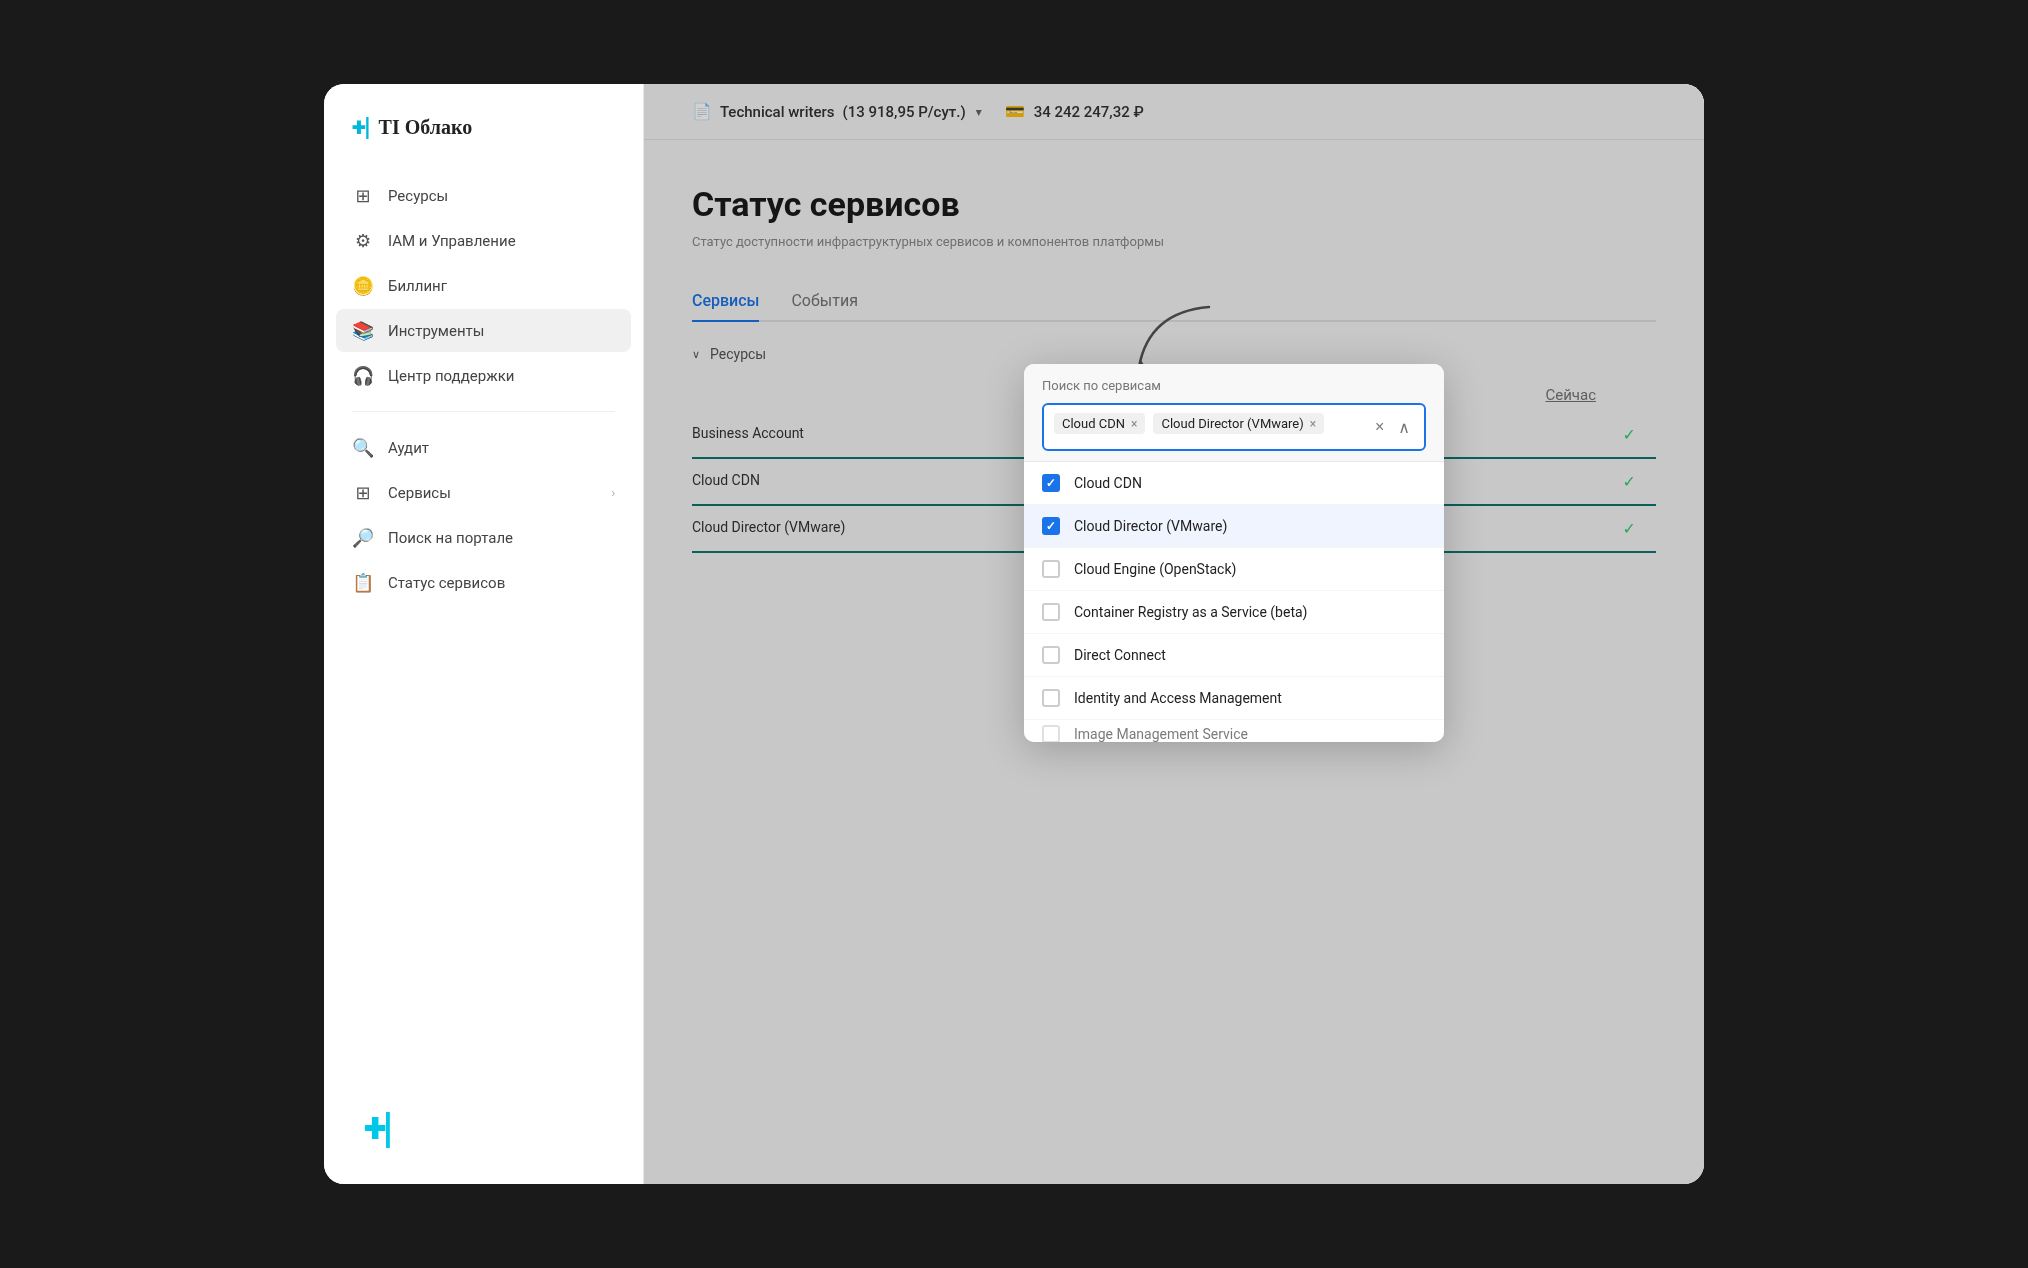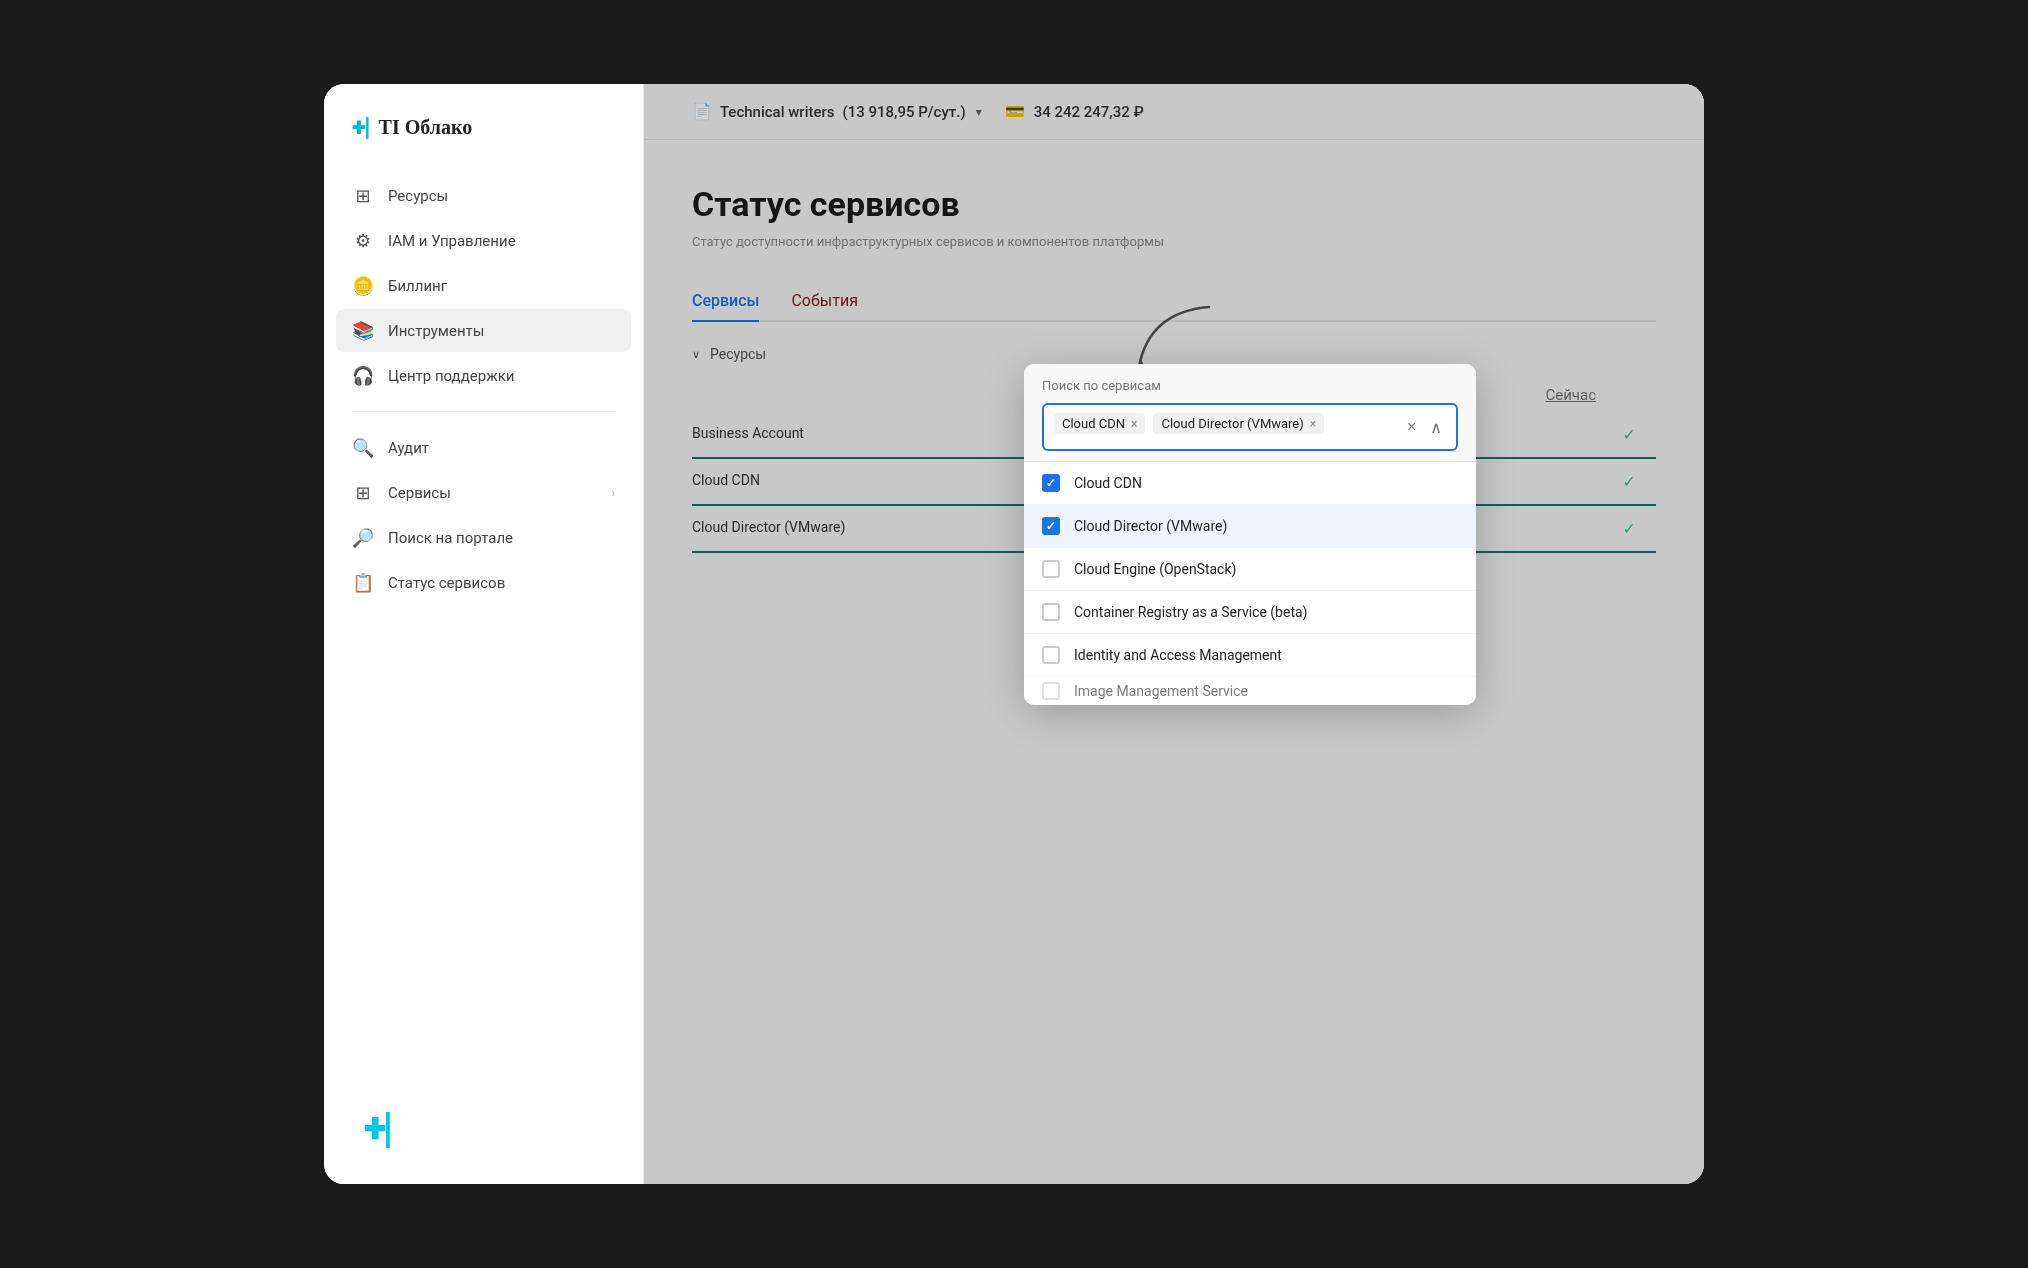--- a/index.html
+++ b/index.html
@@ -124,21 +124,21 @@
     .tabs {
       display: flex;
       gap: 0;
       border-bottom: 2px solid #e0e0e0;
       margin-bottom: 24px;
     }
     .tab {
       padding: 10px 0;
       margin-right: 32px;
       font-size: 16px;
-      color: #7f1d1d;
+      color: #737373;
       cursor: pointer;
       border-bottom: 2px solid transparent;
       margin-bottom: -2px;
     }
     .tab.active { color: #1a73e8; border-bottom: 2px solid #1a73e8; font-weight: 500; }
     .filters-row {
       display: flex;
       align-items: center;
       gap: 10px;
       margin-bottom: 20px;
@@ -152,21 +152,21 @@
       position: absolute;
       top: 0; left: 0; right: 0; bottom: 0;
       background: rgba(0,0,0,0.18);
       z-index: 10;
     }
     
     .dropdown-popup {
       position: absolute;
       top: 280px;
       left: 380px;
-      width: 452px;
+      width: 420px;
       background: #fff;
       border-radius: 10px;
       box-shadow: 0 8px 40px rgba(0,0,0,0.22);
       z-index: 20;
       overflow: hidden;
     }
     .dropdown-header {
       padding: 14px 18px 10px;
       background: #f8f8f8;
       border-bottom: 1px solid #e8e8e8;
@@ -438,20 +438,24 @@
         <div class="option-item">
           <div class="checkbox"></div>
           <span>Cloud Engine (OpenStack)</span>
         </div>
 
         <div class="option-item">
           <div class="checkbox"></div>
           <span>Container Registry as a Service (beta)</span>
         </div>
 
+        <div class="option-item">
+          <div class="checkbox"></div>
+          <span>Direct Connect</span>
+        </div>
 
         <div class="option-item">
           <div class="checkbox"></div>
           <span>Identity and Access Management</span>
         </div>
 
         <div class="option-item" style="opacity:0.6; overflow:hidden; max-height:28px;">
           <div class="checkbox"></div>
           <span>Image Management Service</span>
         </div>

